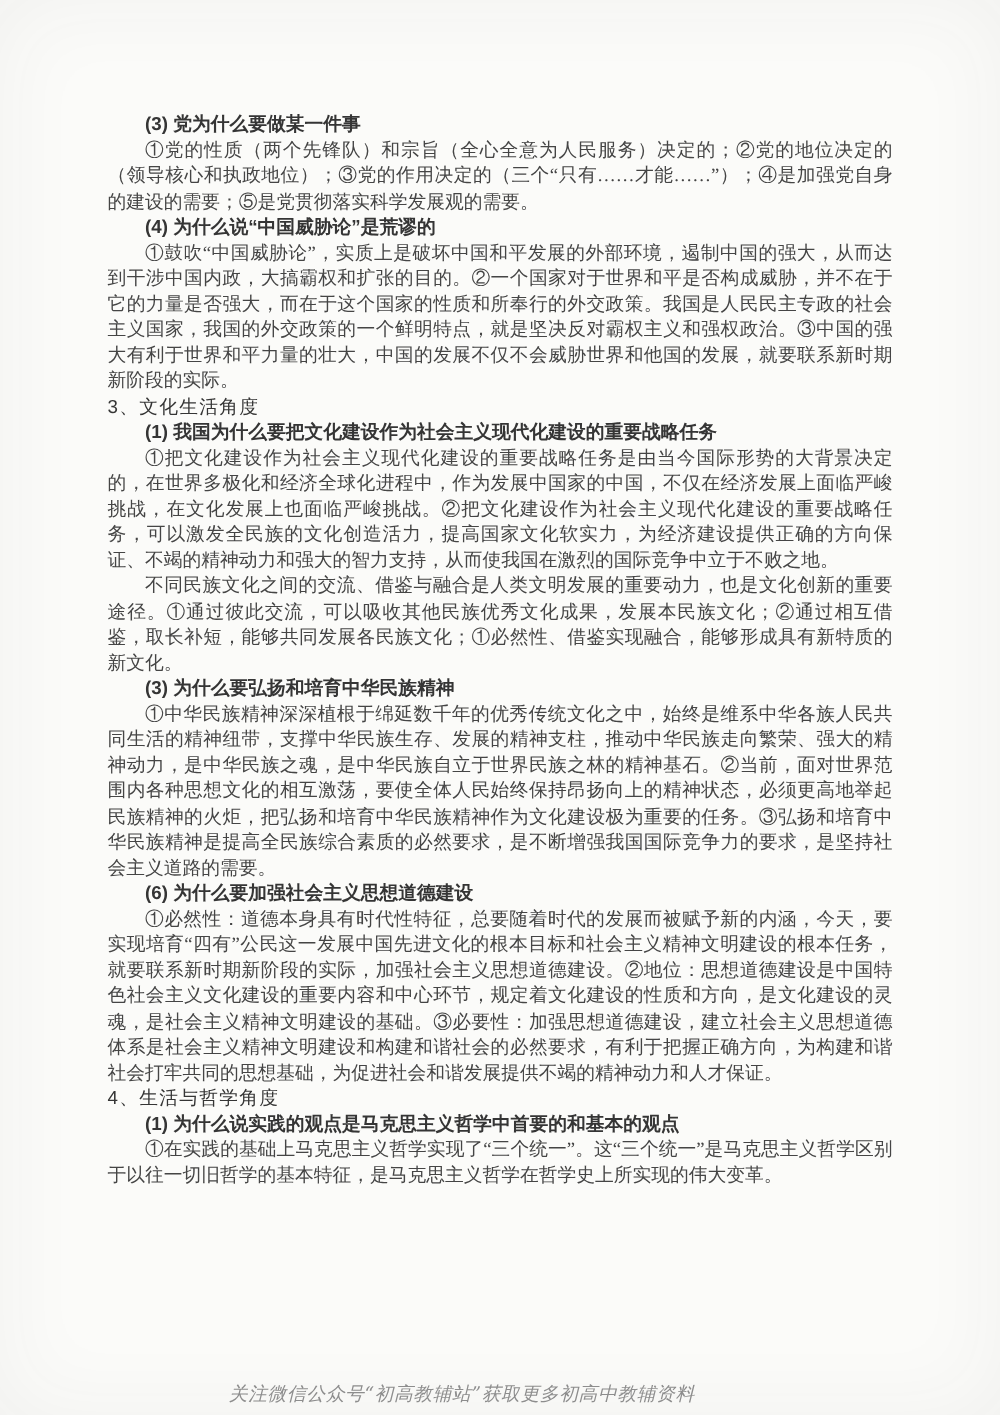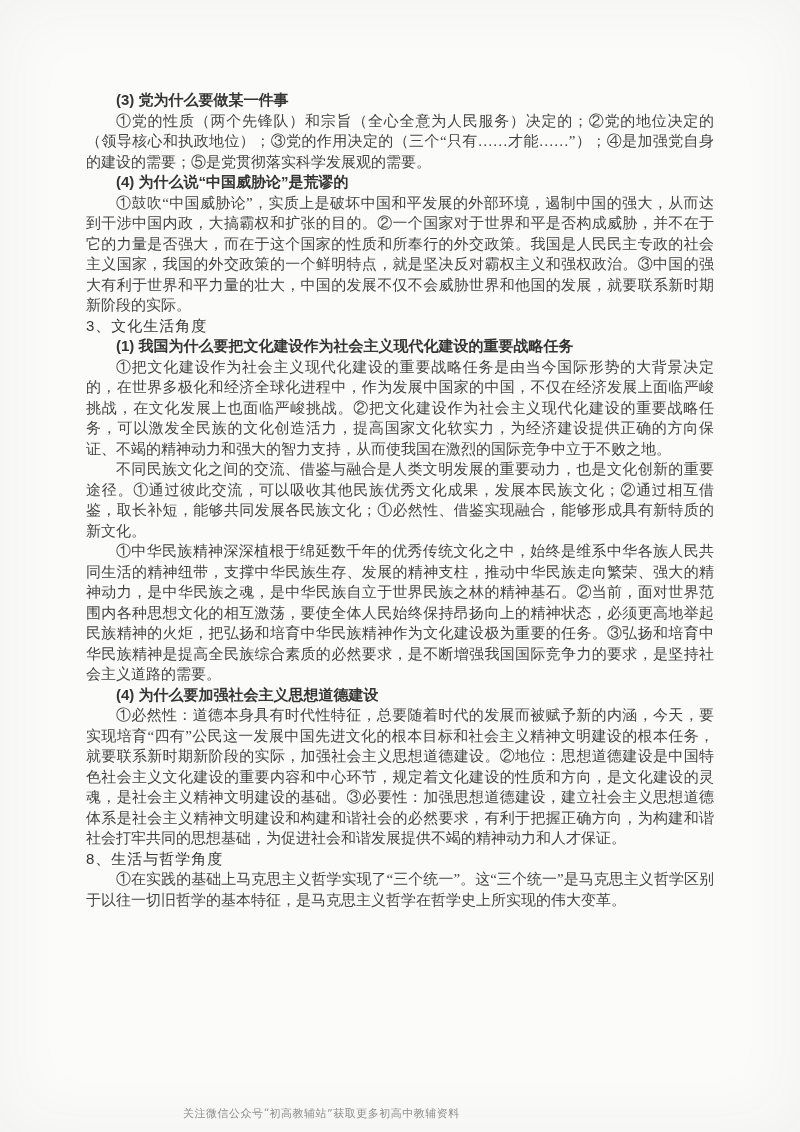--- a/index.html
+++ b/index.html
@@ -43,39 +43,42 @@
     font-weight: 400;
     color: var(--heading-color, #353535);
     letter-spacing: 1px;
   }
   .footer {
     position: absolute;
     left: 183px;
     top: 1106px;
     width: 440px;
     font-family: "DejaVu Serif", "Liberation Serif", serif;
-    font-size: 11px;
+    font-style: italic;
+    font-size: 15px;
     letter-spacing: 0.5px;
     color: var(--footer-color, #8d8d8d);
     white-space: nowrap;
   }
 </style>
 </head>
 <body>
 
 <div class="page">
   <div class="content" id="doc-content">
       <div class="blk blk-heading">(3) 党为什么要做某一件事</div>
       <div class="blk blk-paragraph">①党的性质（两个先锋队）和宗旨（全心全意为人民服务）决定的；②党的地位决定的（领导核心和执政地位）；③党的作用决定的（三个“只有……才能……”）；④是加强党自身的建设的需要；⑤是党贯彻落实科学发展观的需要。</div>
       <div class="blk blk-heading">(4) 为什么说“中国威胁论”是荒谬的</div>
       <div class="blk blk-paragraph">①鼓吹“中国威胁论”，实质上是破坏中国和平发展的外部环境，遏制中国的强大，从而达到干涉中国内政，大搞霸权和扩张的目的。②一个国家对于世界和平是否构成威胁，并不在于它的力量是否强大，而在于这个国家的性质和所奉行的外交政策。我国是人民民主专政的社会主义国家，我国的外交政策的一个鲜明特点，就是坚决反对霸权主义和强权政治。③中国的强大有利于世界和平力量的壮大，中国的发展不仅不会威胁世界和他国的发展，就要联系新时期新阶段的实际。</div>
       <div class="blk blk-section">3、文化生活角度</div>
       <div class="blk blk-heading">(1) 我国为什么要把文化建设作为社会主义现代化建设的重要战略任务</div>
       <div class="blk blk-paragraph">①把文化建设作为社会主义现代化建设的重要战略任务是由当今国际形势的大背景决定的，在世界多极化和经济全球化进程中，作为发展中国家的中国，不仅在经济发展上面临严峻挑战，在文化发展上也面临严峻挑战。②把文化建设作为社会主义现代化建设的重要战略任务，可以激发全民族的文化创造活力，提高国家文化软实力，为经济建设提供正确的方向保证、不竭的精神动力和强大的智力支持，从而使我国在激烈的国际竞争中立于不败之地。</div>
       <div class="blk blk-paragraph">不同民族文化之间的交流、借鉴与融合是人类文明发展的重要动力，也是文化创新的重要途径。①通过彼此交流，可以吸收其他民族优秀文化成果，发展本民族文化；②通过相互借鉴，取长补短，能够共同发展各民族文化；①必然性、借鉴实现融合，能够形成具有新特质的新文化。</div>
+      <div class="blk blk-heading">(3) 为什么要弘扬和培育中华民族精神</div>
       <div class="blk blk-paragraph">①中华民族精神深深植根于绵延数千年的优秀传统文化之中，始终是维系中华各族人民共同生活的精神纽带，支撑中华民族生存、发展的精神支柱，推动中华民族走向繁荣、强大的精神动力，是中华民族之魂，是中华民族自立于世界民族之林的精神基石。②当前，面对世界范围内各种思想文化的相互激荡，要使全体人民始终保持昂扬向上的精神状态，必须更高地举起民族精神的火炬，把弘扬和培育中华民族精神作为文化建设极为重要的任务。③弘扬和培育中华民族精神是提高全民族综合素质的必然要求，是不断增强我国国际竞争力的要求，是坚持社会主义道路的需要。</div>
-      <div class="blk blk-heading">(4) 为什么要加强社会主义思想道德建设</div>
+      <div class="blk blk-heading">(6) 为什么要加强社会主义思想道德建设</div>
       <div class="blk blk-paragraph">①必然性：道德本身具有时代性特征，总要随着时代的发展而被赋予新的内涵，今天，要实现培育“四有”公民这一发展中国先进文化的根本目标和社会主义精神文明建设的根本任务，就要联系新时期新阶段的实际，加强社会主义思想道德建设。②地位：思想道德建设是中国特色社会主义文化建设的重要内容和中心环节，规定着文化建设的性质和方向，是文化建设的灵魂，是社会主义精神文明建设的基础。③必要性：加强思想道德建设，建立社会主义思想道德体系是社会主义精神文明建设和构建和谐社会的必然要求，有利于把握正确方向，为构建和谐社会打牢共同的思想基础，为促进社会和谐发展提供不竭的精神动力和人才保证。</div>
-      <div class="blk blk-section">8、生活与哲学角度</div>
+      <div class="blk blk-section">4、生活与哲学角度</div>
+      <div class="blk blk-heading">(1) 为什么说实践的观点是马克思主义哲学中首要的和基本的观点</div>
       <div class="blk blk-paragraph">①在实践的基础上马克思主义哲学实现了“三个统一”。这“三个统一”是马克思主义哲学区别于以往一切旧哲学的基本特征，是马克思主义哲学在哲学史上所实现的伟大变革。</div>
     </div>
   <div class="footer">关注微信公众号“初高教辅站”获取更多初高中教辅资料</div>
 </div>
 
 </body></html>

